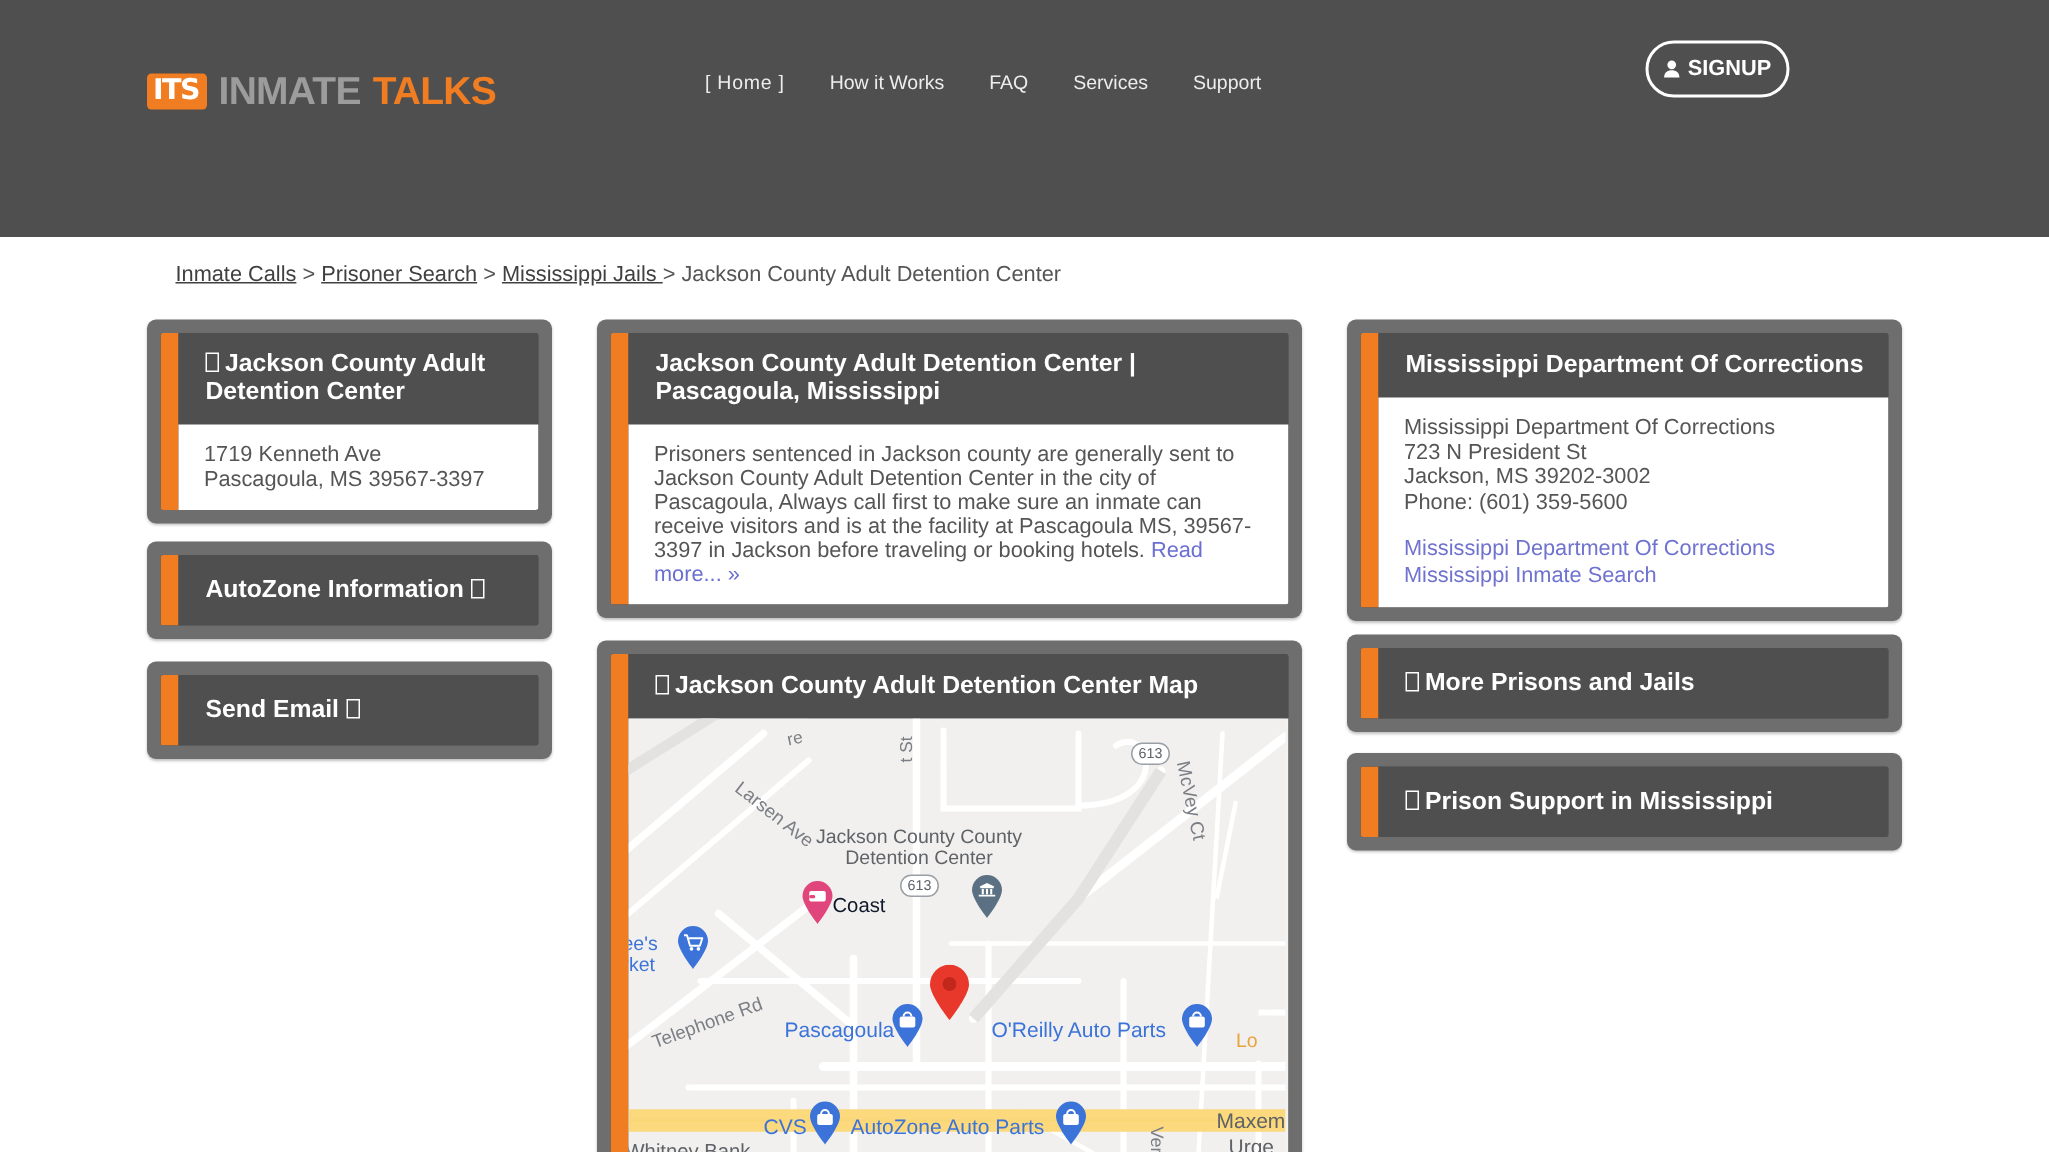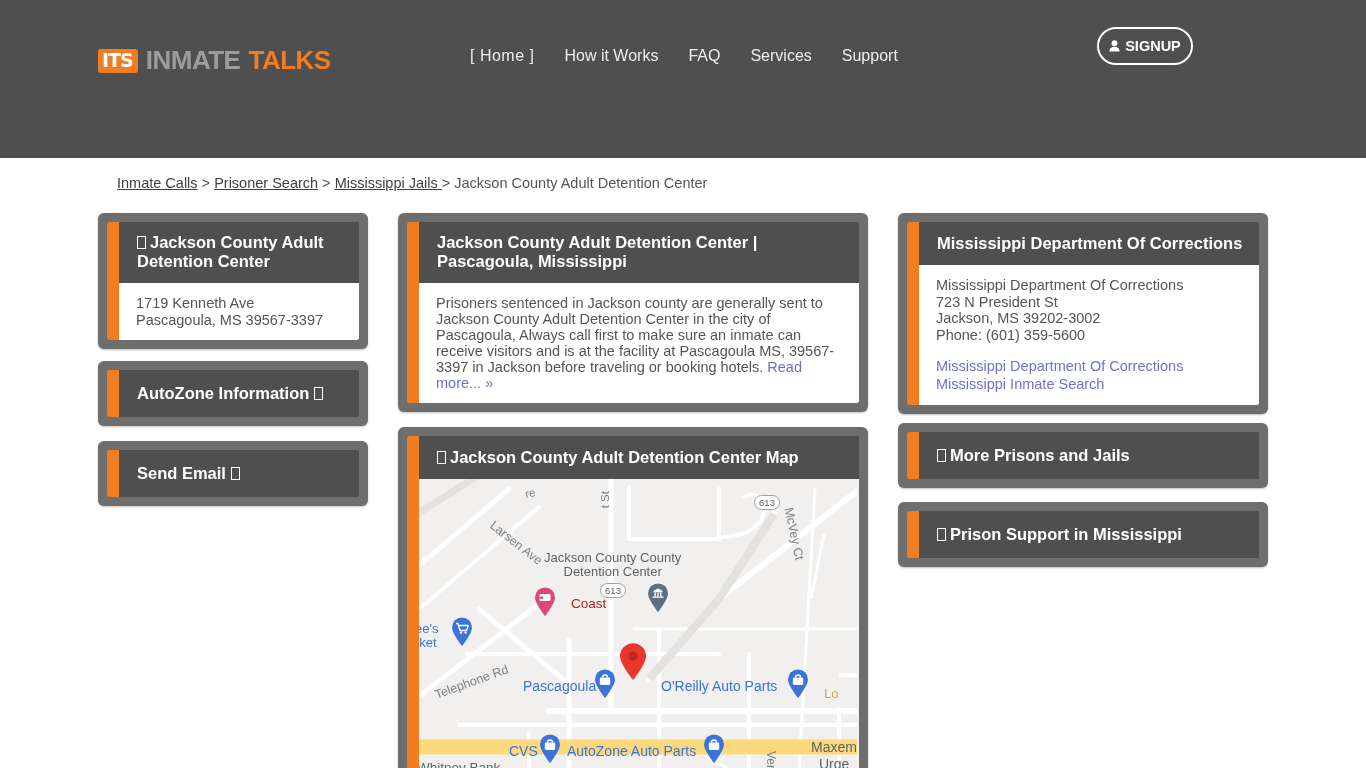--- a/index.html
+++ b/index.html
@@ -37,21 +37,21 @@
   }
   .logo-word2 {
     color: #f07d21; font-weight: bold; font-size: 26px; letter-spacing: -0.5px;
   }
 
   .main-nav {
     position: absolute; left: 470px; top: 47px;
     display: flex; align-items: center; gap: 30px;
   }
   .nav-item {
-    color: #ededed; font-size: 16px; text-decoration: none; cursor: pointer;
+    color: #ededed; font-size: 13px; text-decoration: none; cursor: pointer;
     white-space: nowrap;
   }
   .nav-item.home { letter-spacing: 0.5px; }
 
   .signup-btn {
     position: absolute; left: 1097px; top: 27px;
     width: 96px; height: 38px;
     border: 2px solid #ffffff;
     border-radius: 19px;
     color: #ffffff;
@@ -159,21 +159,21 @@
   .map-svg { position: absolute; left: 0; top: 0; }
   .map-label {
     position: absolute;
     font-family: "Liberation Sans", sans-serif;
     color: #5f6368;
     white-space: nowrap;
     pointer-events: none;
   }
   .poi-label { color: #3c73d9; font-size: 13px; }
   .poi-label.gray { color: #5f6368; }
-  .poi-label.pink { color: #b91c1c; font-size: 13.5px; margin-left: 16px; }
+  .poi-label.pink { color: #0f172a; font-size: 13.5px; }
   .poi-label.orange { color: #e8a33d; font-size: 13px; }
   .road-label { color: #7b7f85; font-size: 11.5px; }
   .place-label { color: #5f6368; font-size: 13px; text-align: center; }
 
   .pin {
     position: absolute;
     width: 22px; height: 30px;
   }
   .pin-big { width: 28px; height: 38px; }
 

